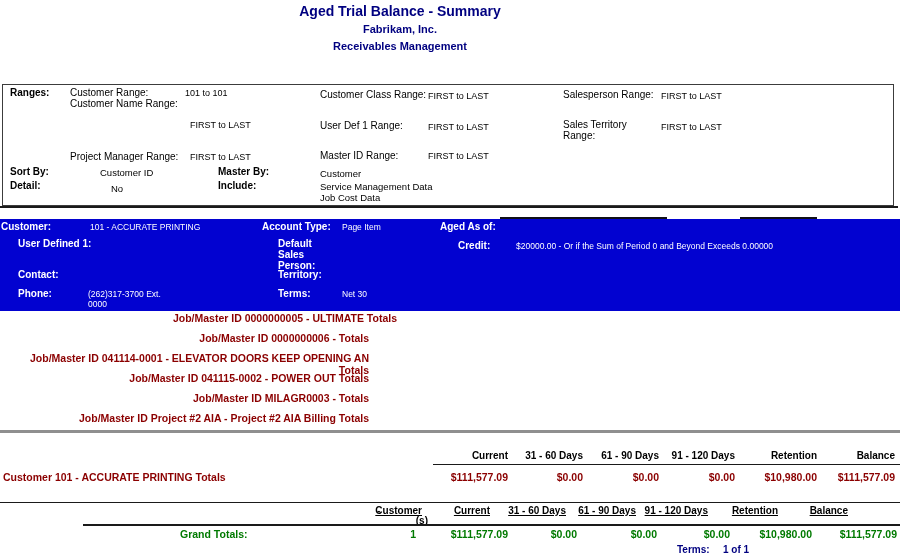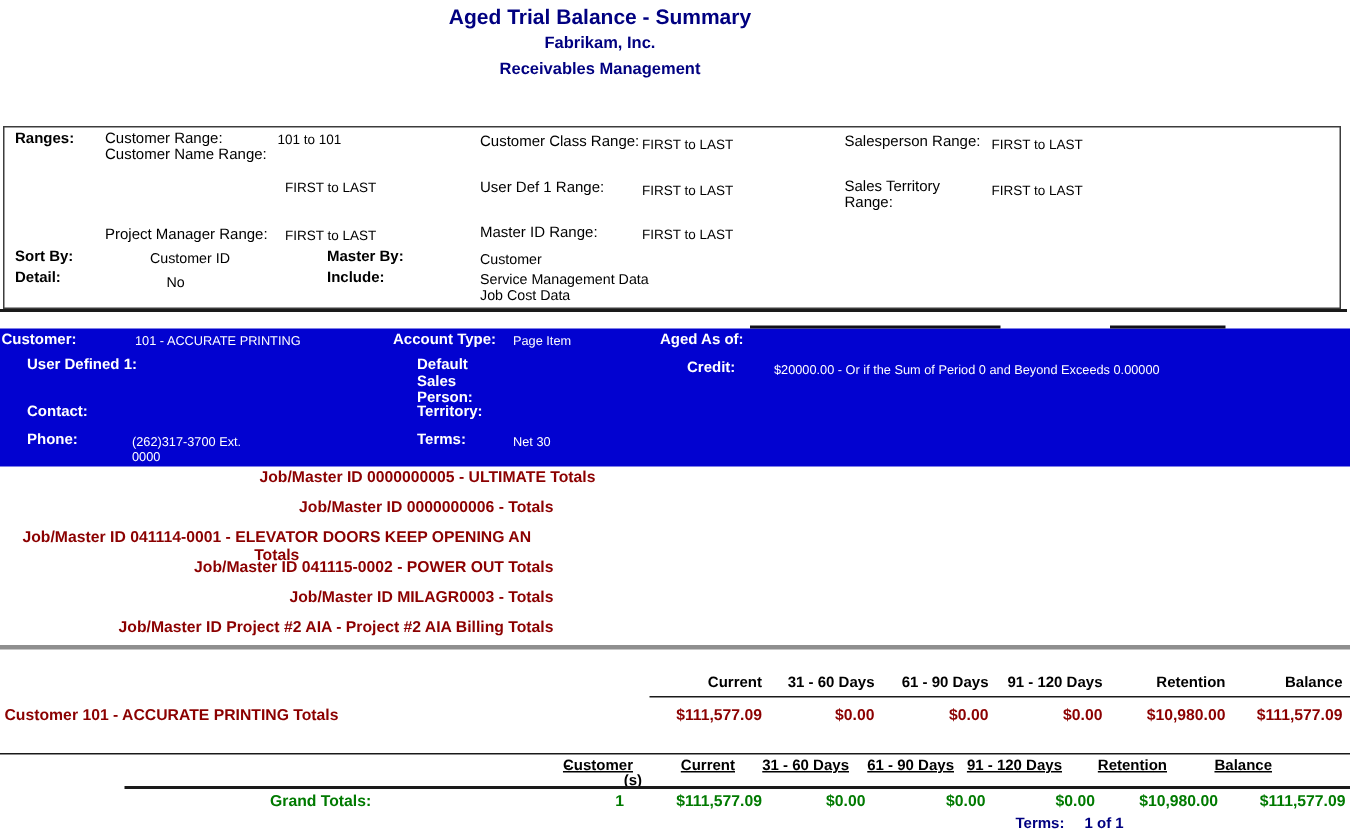--- a/index.html
+++ b/index.html
@@ -99,21 +99,21 @@
   <div class="abs b t10 white" style="left:278px;top:269px;">Territory:</div>
 
   <div class="abs b t10 white" style="left:18px;top:288px;">Phone:</div>
   <div class="abs t8 white" style="left:88px;top:289px;">(262)317-3700 Ext.</div>
   <div class="abs t8 white" style="left:88px;top:299px;">0000</div>
   <div class="abs b t10 white" style="left:278px;top:288px;">Terms:</div>
   <div class="abs t8 white" style="left:342px;top:289px;">Net 30</div>
 
   <div class="job" style="top:312px;margin-left:28px;">Job/Master ID 0000000005 - ULTIMATE Totals</div>
   <div class="job" style="top:332px;">Job/Master ID 0000000006 - Totals</div>
-  <div class="job" style="top:352px;text-align:center;">Job/Master ID 041114-0001 - ELEVATOR DOORS KEEP OPENING AN Totals</div>
+  <div class="job" style="top:352px;">Job/Master ID 041114-0001 - ELEVATOR DOORS KEEP OPENING AN Totals</div>
   <div class="job" style="top:372px;">Job/Master ID 041115-0002 - POWER OUT Totals</div>
   <div class="job" style="top:392px;">Job/Master ID MILAGR0003 - Totals</div>
   <div class="job" style="top:412px;text-align:right;">Job/Master ID Project #2 AIA - Project #2 AIA Billing Totals</div>
 
   <div class="grayline" style="left:0;top:430px;width:900px;height:3px;"></div>
 
   <div class="th tc0">Current</div>
   <div class="th tc1">31 - 60 Days</div>
   <div class="th tc2">61 - 90 Days</div>
   <div class="th tc3">91 - 120 Days</div>

